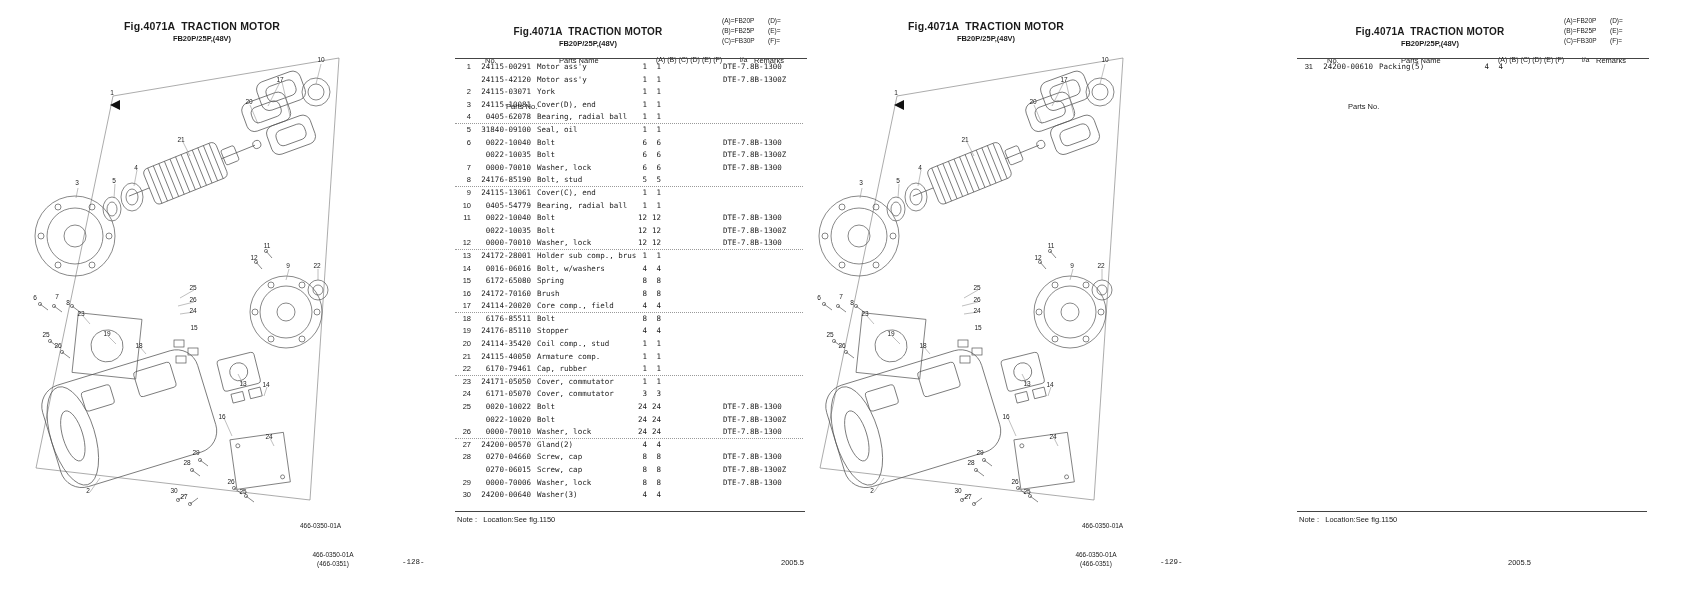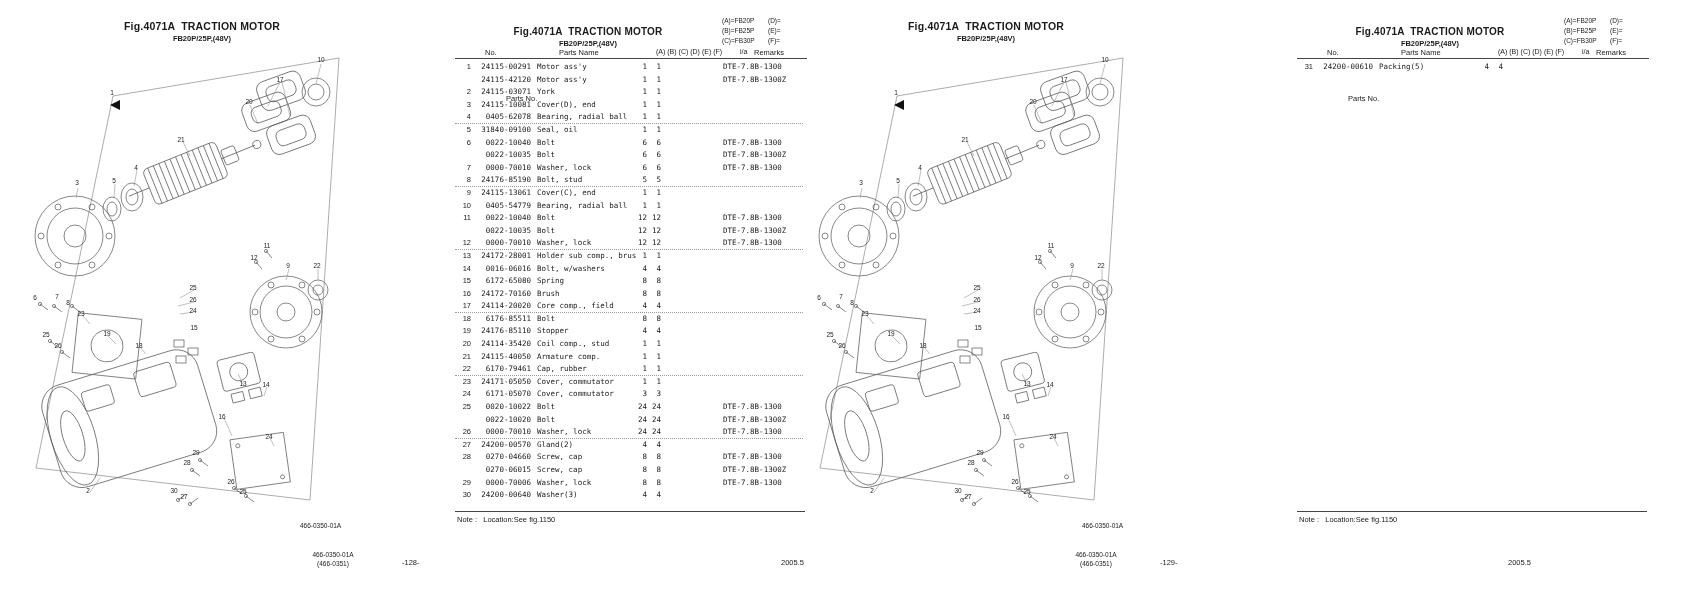--- a/index.html
+++ b/index.html
@@ -22,42 +22,42 @@
 
   
   .diagram{position:absolute;top:48px;width:345px;height:465px;}
   #pg1 .diagram{left:28px;} #pg2 .diagram{left:-30px;}
   .callout{position:absolute;font-size:6.5px;line-height:7px;transform:translate(-50%,-50%);color:#222;}
   .dia-ref{position:absolute;top:522px;font-size:6.5px;}
   #pg1 .dia-ref{left:300px;} #pg2 .dia-ref{left:240px;}
 
   
   .tbl{position:absolute;left:455px;top:44px;width:352px;height:480px;}
-  .th{position:absolute;top:4px;font-size:7.5px;white-space:nowrap;padding-left:23px;}
+  .th{position:absolute;top:12px;font-size:7.5px;white-space:nowrap;padding-left:23px;}
   .th-no{left:7px;} .th-pn{left:28px;margin-top:46px;} .th-name{left:81px;}
   .th-qty{left:178px;font-size:7px;} .th-ia{left:262px;font-size:7px;} .th-rem{left:276px;}
   .head-rule{position:absolute;top:14px;left:0;width:352px;border-top:1px solid #444;}
   .tbody{position:absolute;top:17px;left:0;width:352px;}
   .trow{position:relative;height:12.6px;line-height:12.6px;
         font-family:"DejaVu Sans Mono",monospace;font-size:7.5px;white-space:nowrap;}
   .trow.sep::after{content:"";position:absolute;left:0;right:4px;bottom:0;border-bottom:1px dotted #9a9a9a;}
   .trow span{position:absolute;top:0;}
   .c-no{left:2px;width:14px;text-align:right;font-family:"Liberation Sans",sans-serif;}
   .c-pn{left:26px;width:50px;text-align:right;}
   .c-name{left:82px;}
   .c-qa{left:174px;width:18px;text-align:right;}
   .c-qb{left:188px;width:18px;text-align:right;}
   .c-rem{left:268px;}
   .bottom-rule{position:absolute;top:467px;left:0;width:350px;border-top:1px solid #444;}
   .note{position:absolute;top:471px;left:2px;font-size:7.5px;white-space:pre;}
 
   
   .f-doc{position:absolute;top:551px;width:64px;text-align:center;font-size:6.5px;line-height:8.5px;}
   #pg1 .f-doc{left:301px;} #pg2 .f-doc{left:222px;}
-  .f-page{position:absolute;top:558px;font-size:7.5px;}
+  .f-page{position:absolute;top:558px;font-size:7.5px;font-family:Liberation Mono, monospace;}
   #pg1 .f-page{left:402px;} #pg2 .f-page{left:318px;}
   .f-year{position:absolute;top:558px;font-size:7.5px;}
   #pg1 .f-year{left:781px;} #pg2 .f-year{left:666px;}
 
   svg .ln{fill:none;stroke:#555;stroke-width:.7;}
   svg .ld{fill:none;stroke:#8a8a8a;stroke-width:.55;}
 </style>
 </head>
 <body>
 

